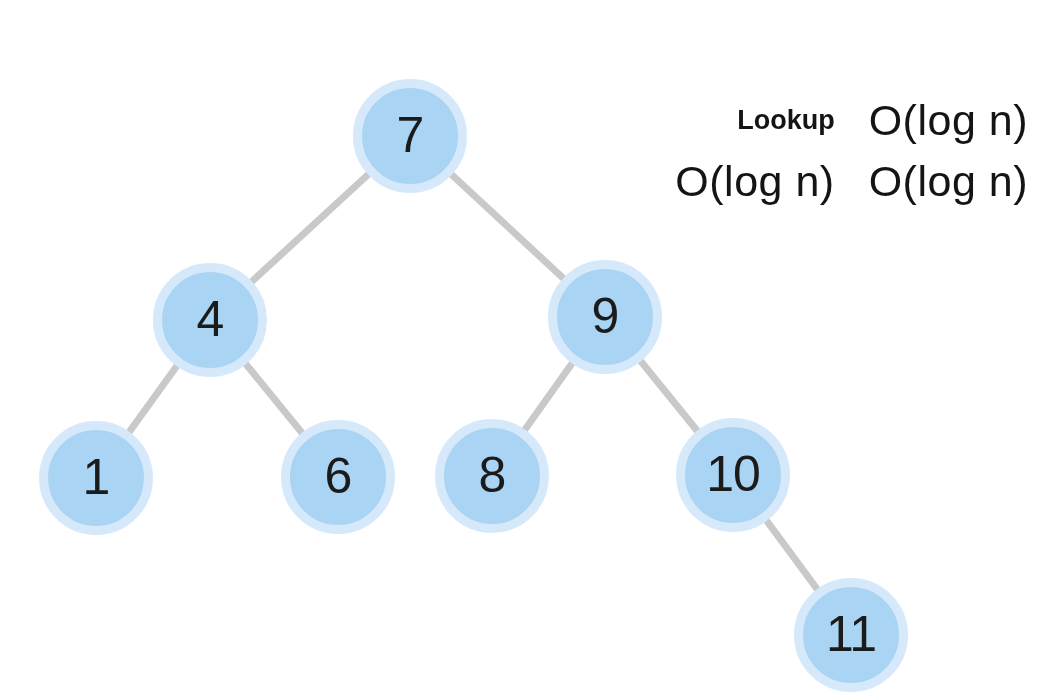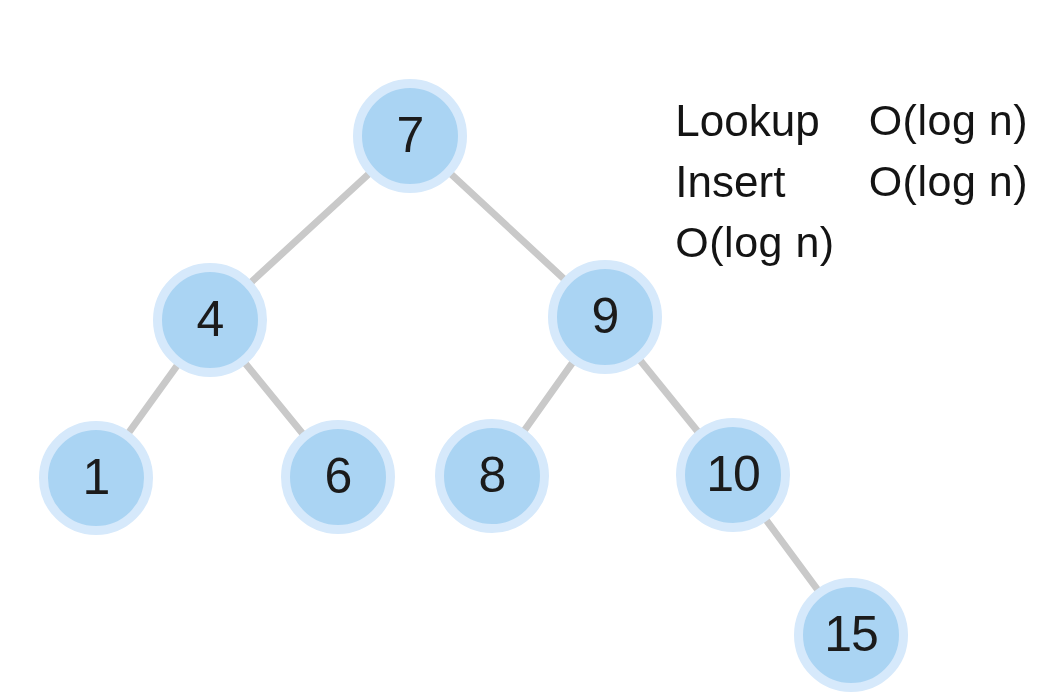--- a/index.html
+++ b/index.html
@@ -49,23 +49,24 @@
   }
   .legend {
     position: absolute;
     top: 90px;
     right: 36px;
     display: grid;
     grid-template-columns: auto auto;
     column-gap: 34px;
   }
   .legend-op {
-    font-weight: 400;
-    font-size: 44px;
+    font-weight: 700;
+    font-size: 27px;
     color: #141414;
+    text-align: right;
     line-height: 61px;
     height: 61px;
   }
   .legend-cx {
     font-weight: 400;
     font-size: 43px;
     color: #141414;
     text-align: left;
     line-height: 61px;
     height: 61px;
@@ -101,23 +102,22 @@
       <div class="node" style="left: 281px; top: 420px; background: rgb(170, 212, 243); border-color: rgb(214, 233, 251);">
         <span class="node-label" style="color: rgb(27, 27, 27);">6</span>
       </div>
       <div class="node" style="left: 435px; top: 419px; background: rgb(170, 212, 243); border-color: rgb(214, 233, 251);">
         <span class="node-label" style="color: rgb(27, 27, 27);">8</span>
       </div>
       <div class="node" style="left: 676px; top: 418px; background: rgb(170, 212, 243); border-color: rgb(214, 233, 251); text-align: right;">
         <span class="node-label" style="color: rgb(27, 27, 27);">10</span>
       </div>
       <div class="node" style="left: 794px; top: 578px; background: rgb(170, 212, 243); border-color: rgb(214, 233, 251);">
-        <span class="node-label" style="color: rgb(27, 27, 27);">15</span>
+        <span class="node-label" style="color: rgb(27, 27, 27);">11</span>
       </div>
     </div>
   <div class="legend" id="legend">
       <div class="legend-op">Lookup</div>
       <div class="legend-cx">O(log n)</div>
-      <div class="legend-op">Insert</div>
       <div class="legend-cx">O(log n)</div>
       <div class="legend-cx">O(log n)</div>
     </div>
 </div>
 
 </body></html>

